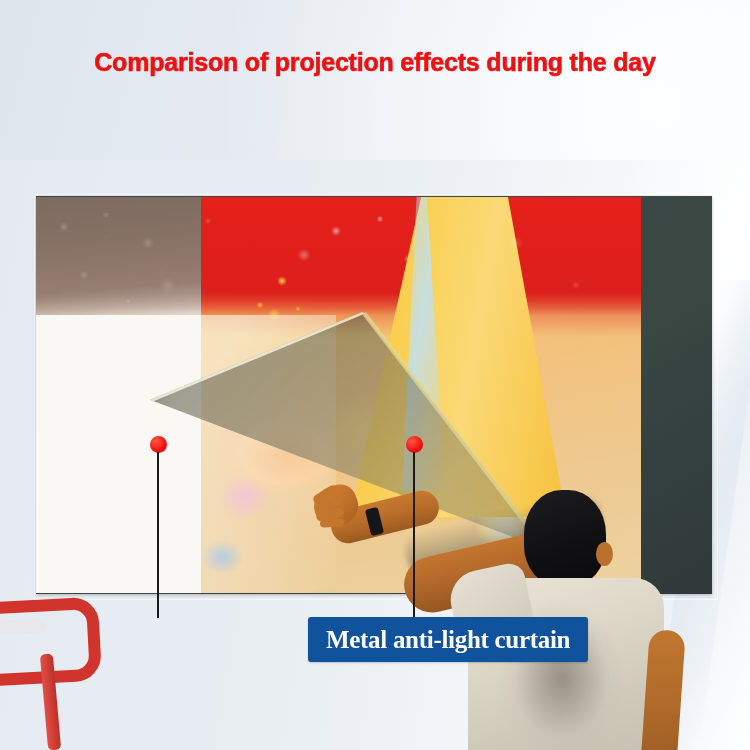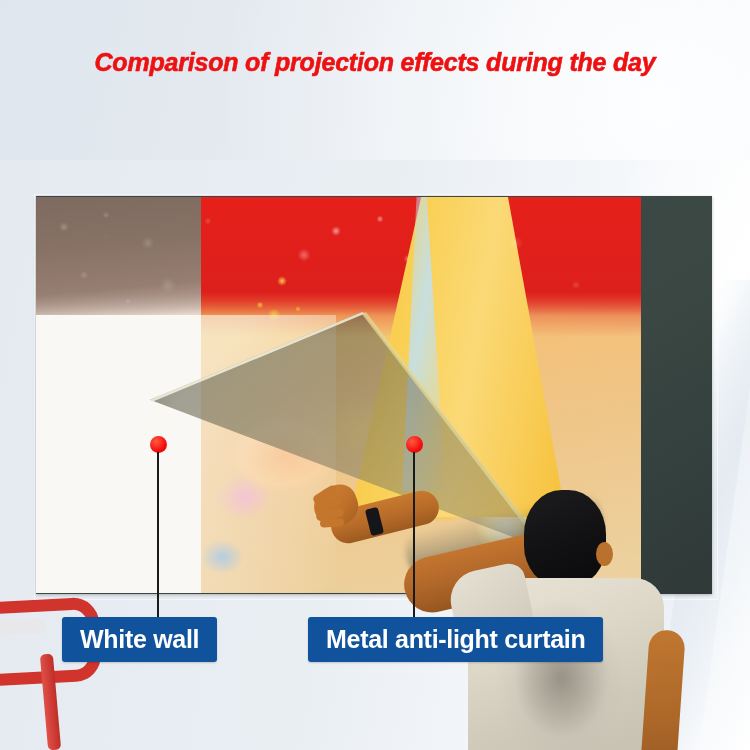--- a/index.html
+++ b/index.html
@@ -15,21 +15,20 @@
       radial-gradient(circle at 88% 14%, #fdfeff 0%, rgba(253,254,255,0) 48%),
       linear-gradient(105deg,#dfe6ed 0%,#e6ebf1 38%,#eef2f6 62%,#f7fafc 88%,#ffffff 100%);
   }
 
   
   .title-main{
     position:absolute;left:0;top:48px;width:750px;text-align:center;
     color:#ee1111;font-size:25px;font-weight:bold;letter-spacing:-0.2px;
     -webkit-text-stroke:0.6px #ee1111;
     white-space:nowrap;
-    font-style:italic;
   }
   .title-sub{
     position:absolute;left:0;top:112px;width:750px;text-align:center;
     color:#1c1c1c;font-size:22px;font-weight:bold;letter-spacing:-0.2px;
     -webkit-text-stroke:0.5px #1c1c1c;
     white-space:nowrap;
   }
 
   
   .scene{position:absolute;left:0;top:160px;width:750px;height:590px;overflow:hidden;}
@@ -342,19 +341,18 @@
       <div class="chair-back"></div>
       <div class="chair-slot"></div>
 
       <div class="chair-leg-b"></div>
     </div>
 
   </div>
 
   <div class="dot" style="left:150px;top:436px;"></div>
   <div class="lead" style="left:157px;top:452px;height:166px;"></div>
-  <div class="tag" style="left:62px;top:617px;">White wall</div>
 
   <div class="dot" style="left:406px;top:436px;"></div>
   <div class="lead" style="left:413px;top:452px;height:166px;"></div>
-  <div class="tag" style="left:308px;top:617px;">Metal anti-light curtain</div>
+  <div class="tag" style="left:308px;top:617px;font-family:Liberation Serif, serif;">Metal anti-light curtain</div>
 
 </div>
 
 </body></html>

